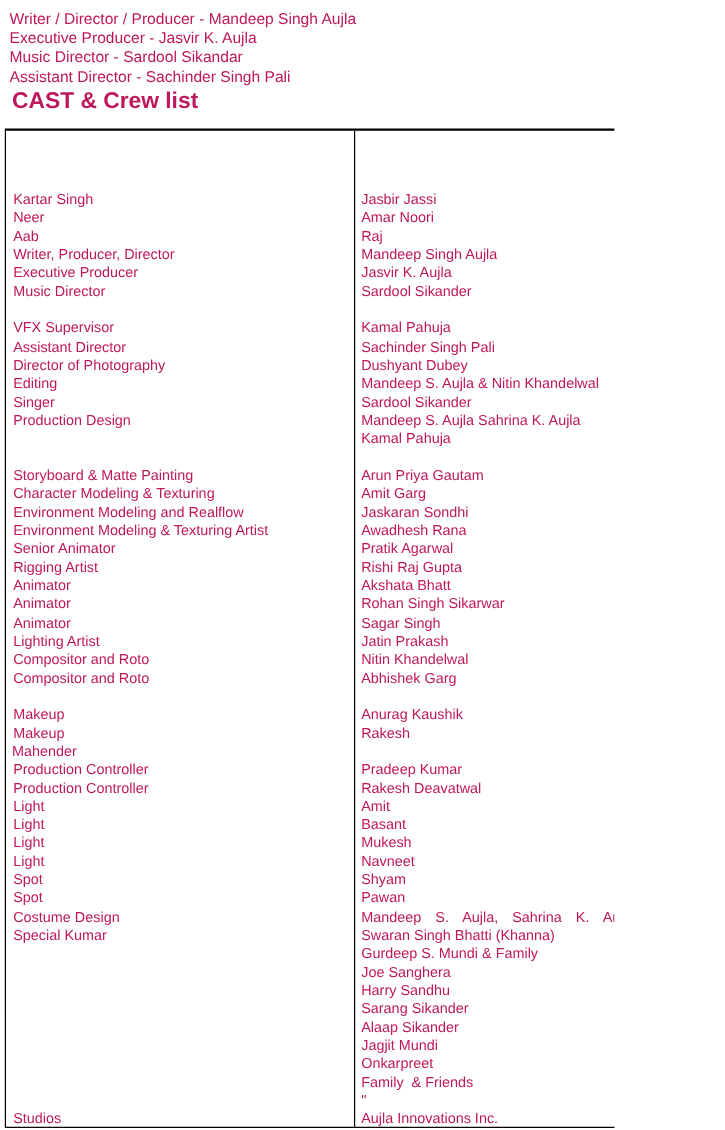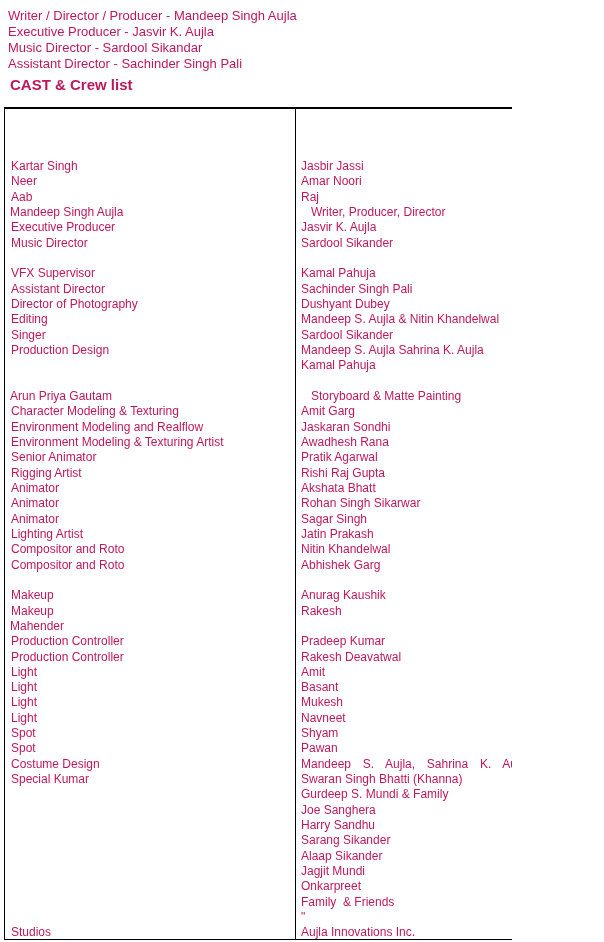--- a/index.html
+++ b/index.html
@@ -10,21 +10,21 @@
     color:#be185d;
     font-family:Liberation Sans, sans-serif;
     overflow:hidden;
   }
   .header { position:absolute; left:8px; top:8px; }
   .header-line {
     font-size:13px; line-height:16px; white-space:pre;
   }
   .header-title {
     margin-top:5px; padding-left:2px;
-    font-size:15px; font-weight:bold; line-height:16px;
+    font-size:19px; font-weight:bold; line-height:16px;
   }
   .cast-table {
     position:absolute; left:4px; top:107px;
     width:591px; height:830px;
     border:1px solid #000000; border-top-width:2px;
     box-sizing:content-box;
     background:#ffffff;
   }
   .col-divider {
     position:absolute; left:290px; top:0; bottom:0;
@@ -71,22 +71,22 @@
         </div>
         <div class="row">
           <div class="cell cell-l">Neer</div>
           <div class="cell cell-r">Amar Noori</div>
         </div>
         <div class="row">
           <div class="cell cell-l">Aab</div>
           <div class="cell cell-r">Raj</div>
         </div>
         <div class="row">
+          <div class="cell cell-l">Writer, Producer, Director</div>
           <div class="cell cell-r">Mandeep Singh Aujla</div>
-          <div class="cell cell-l">Writer, Producer, Director</div>
         </div>
         <div class="row">
           <div class="cell cell-l">Executive Producer</div>
           <div class="cell cell-r">Jasvir K. Aujla</div>
         </div>
         <div class="row">
           <div class="cell cell-l">Music Director</div>
           <div class="cell cell-r">Sardool Sikander</div>
         </div>
         <div class="row">
@@ -119,22 +119,22 @@
         </div>
         <div class="row">
           <div class="cell cell-l"></div>
           <div class="cell cell-r">Kamal Pahuja</div>
         </div>
         <div class="row">
           <div class="cell cell-l"></div>
           <div class="cell cell-r"></div>
         </div>
         <div class="row">
+          <div class="cell cell-l">Storyboard &amp; Matte Painting</div>
           <div class="cell cell-r">Arun Priya Gautam</div>
-          <div class="cell cell-l">Storyboard &amp; Matte Painting</div>
         </div>
         <div class="row">
           <div class="cell cell-l">Character Modeling &amp; Texturing</div>
           <div class="cell cell-r">Amit Garg</div>
         </div>
         <div class="row">
           <div class="cell cell-l">Environment Modeling and Realflow</div>
           <div class="cell cell-r">Jaskaran Sondhi</div>
         </div>
         <div class="row">

